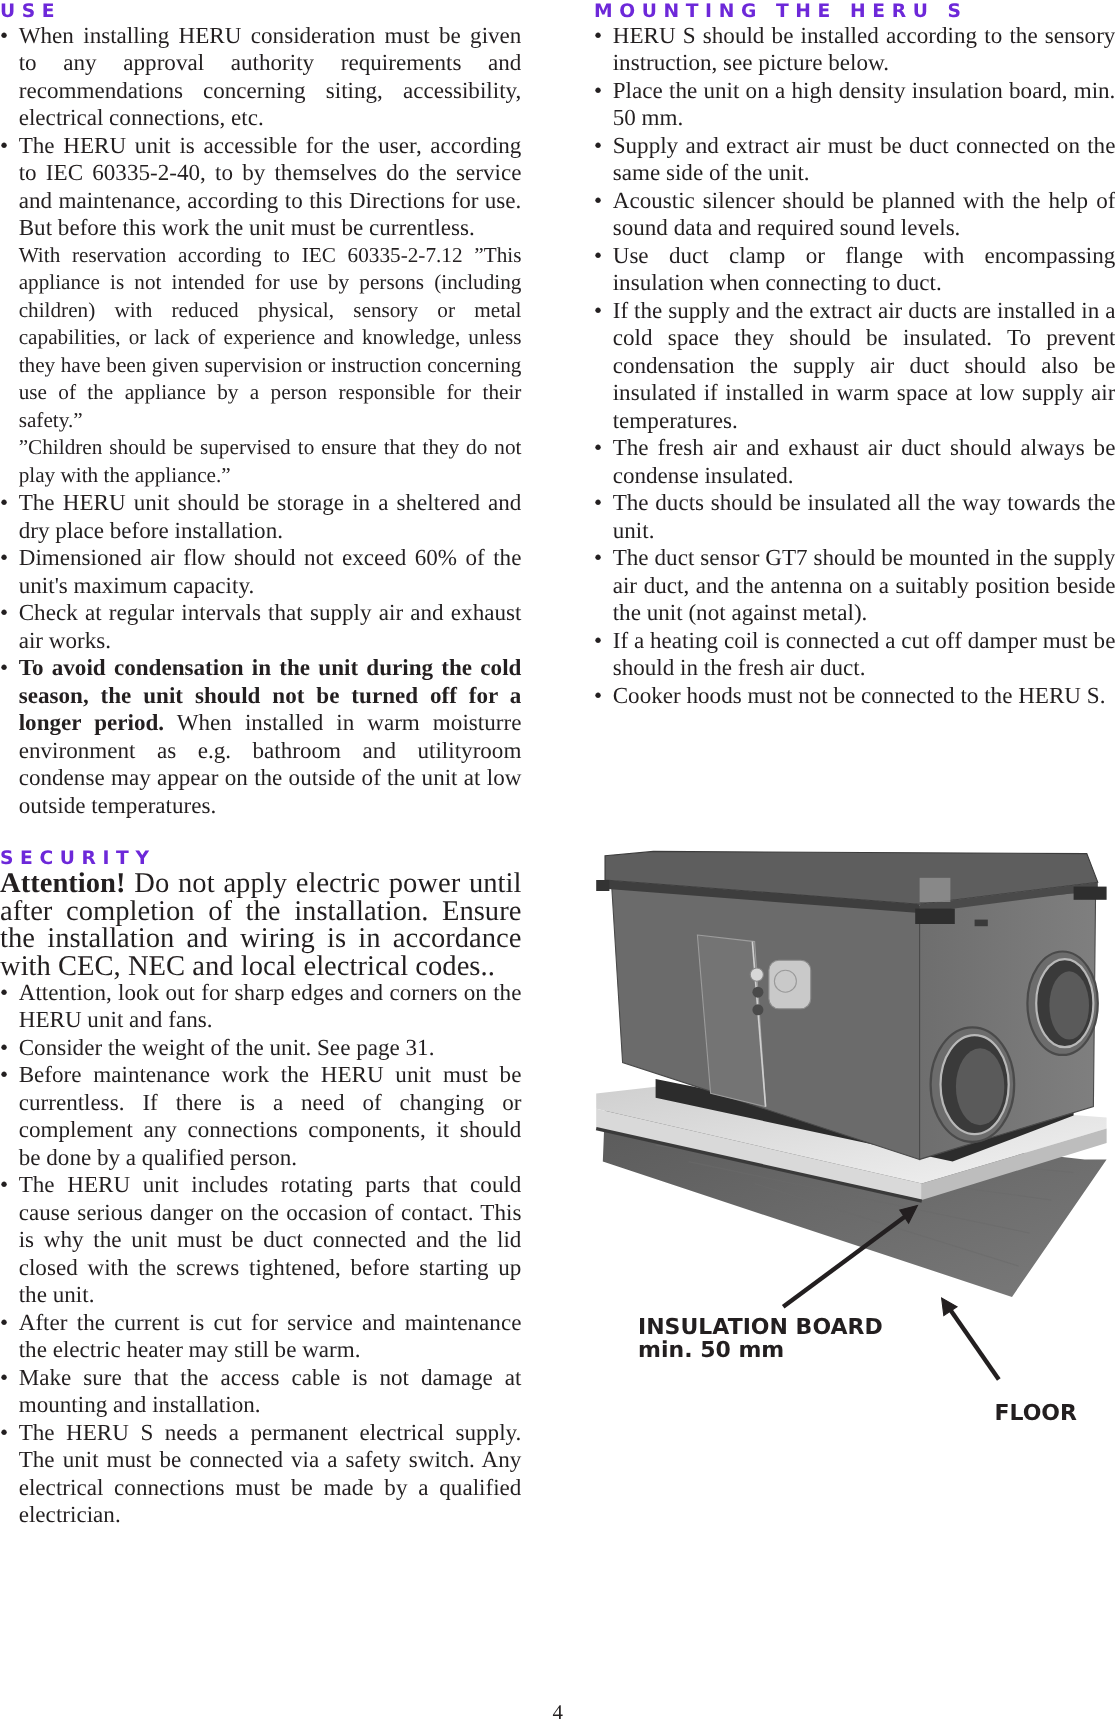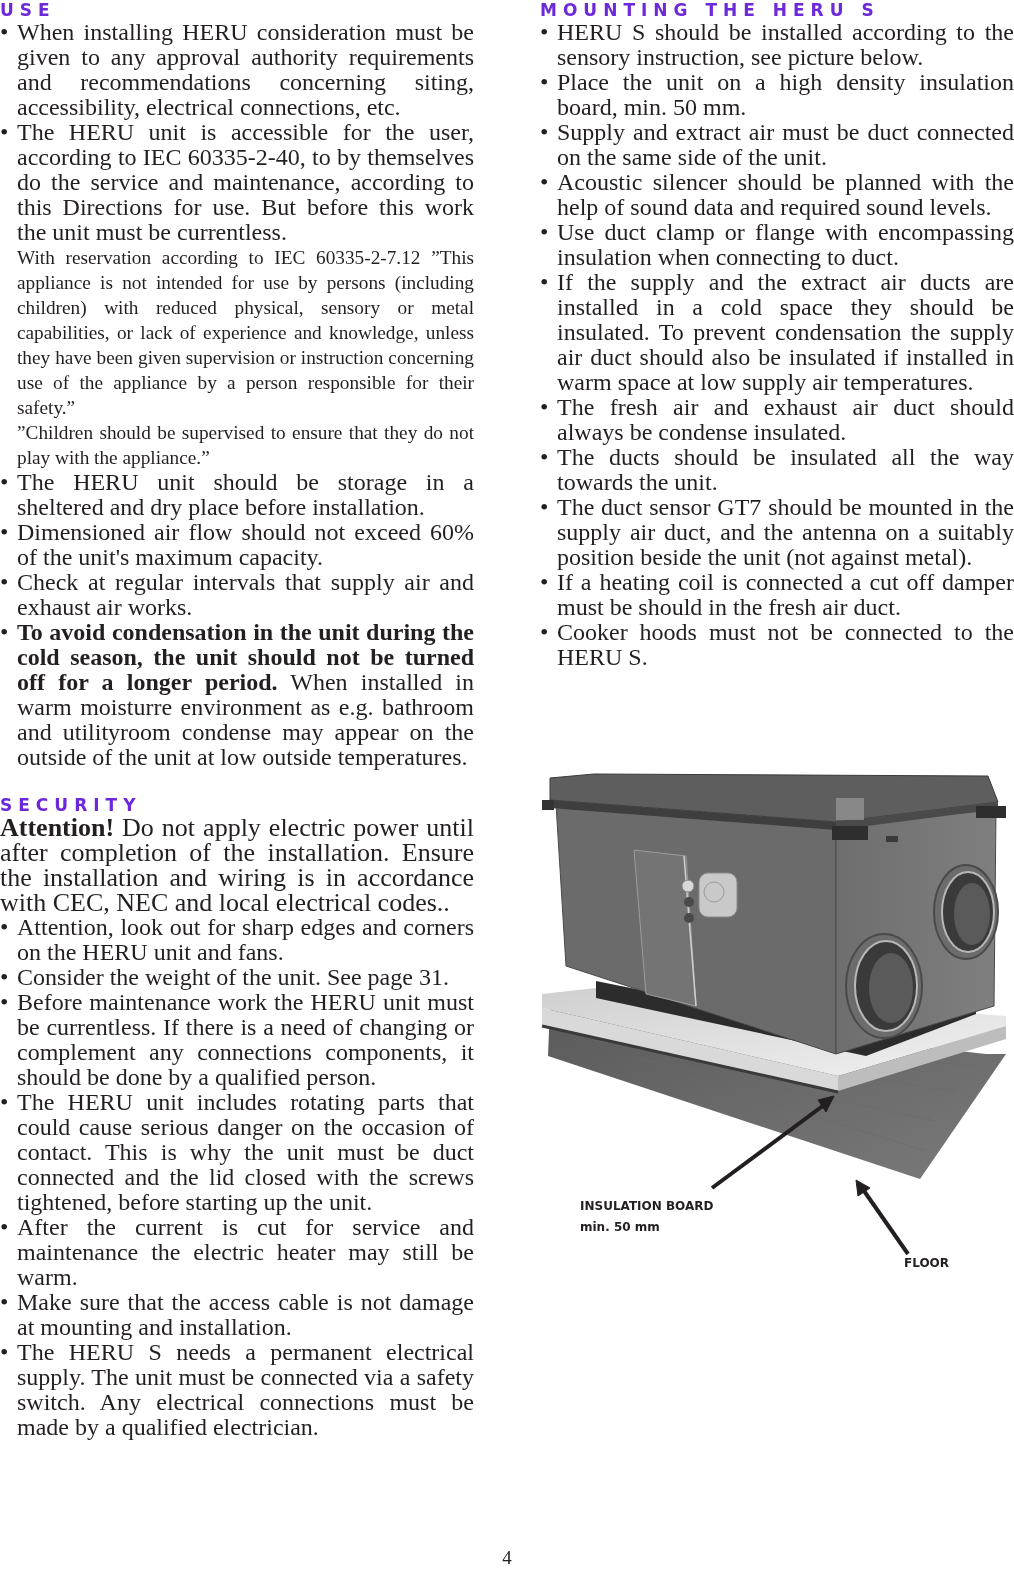--- a/index.html
+++ b/index.html
@@ -5,29 +5,29 @@
   html, body { margin: 0; padding: 0; background: #ffffff; }
   body { width: 1014px; height: 1569px; position: relative; overflow: hidden;
          font-family: "Liberation Serif", "DejaVu Serif", serif; color: #231f20; }
   .col { position: absolute; top: 0; }
   .col-left { left: 0; width: 474px; }
   .col-right { left: 540px; width: 474px; }
   .heading { font-family: "DejaVu Sans", "Liberation Sans", sans-serif; font-weight: bold;
              font-size: 17px; letter-spacing: 6px; line-height: 20px; margin: 0; color: #6d28d9; }
   .para { font-size: 26px; line-height: 25px; text-align: justify; margin: 0; }
   ul.bullets { list-style: none; margin: 0; padding: 0; }
-  ul.bullets li { position: relative; padding-left: 17px; font-size: 24px; line-height: 25px;
+  ul.bullets li { position: relative; padding-left: 17px; font-size: 21px; line-height: 25px;
                   text-align: justify; margin: 0; }
   ul.bullets li::before { content: "•"; position: absolute; left: 0; top: 0; }
   .note { padding-left: 17px; font-size: 19.3px; line-height: 25px; text-align: justify; margin: 0; }
   .b { font-weight: bold; }
   .gap { height: 25px; }
   .figure { position: absolute; left: 536px; top: 736px; width: 478px; height: 560px; }
   .fig-label { position: absolute; font-family: "DejaVu Sans", "Liberation Sans", sans-serif;
-               font-weight: bold; font-size: 12px; line-height: 21px; color: #231f20; }
+               font-weight: bold; font-size: 20px; line-height: 21px; color: #231f20; }
   .page-number { position: absolute; left: 0; width: 1014px; top: 1548px; text-align: center;
                  font-size: 19px; line-height: 20px; }
 </style>
 </head>
 <body>
 
 <div class="col col-left">
   <section>
     <h2 class="heading">USE</h2>
     <ul class="bullets">
@@ -153,16 +153,16 @@
     </g>
     <g stroke="#231f20" stroke-width="4" fill="#231f20">
       <line x1="372" y1="518" x2="326" y2="452"></line>
       <polygon points="320,444 322,460 334,452" stroke-width="1"></polygon>
     </g>
   </svg>
   <div class="fig-label" style="left:44px; top:460px;">
     <div>INSULATION BOARD</div>
     <div>min. 50 mm</div>
   </div>
-  <div class="fig-label" style="left:368px; top:517px;">FLOOR</div>
+  <div class="fig-label" style="left:368px; top:538px;">FLOOR</div>
 </div>
 
 <div class="page-number">4</div>
 
 </body></html>

